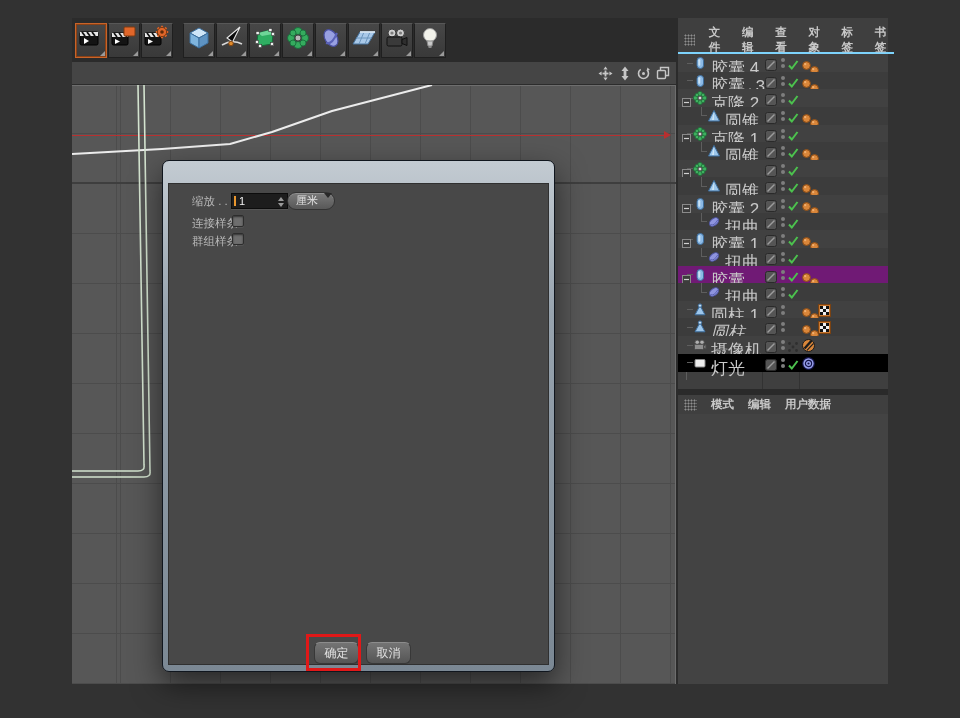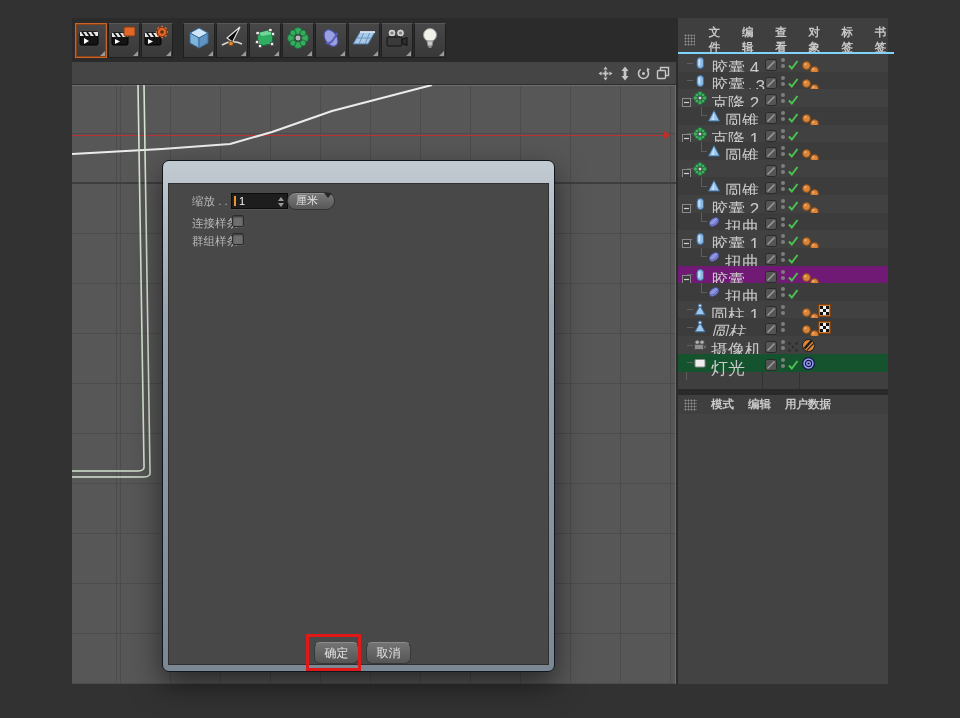--- a/index.html
+++ b/index.html
@@ -749,21 +749,21 @@
               <circle cx="6" cy="6" r="1.4"></circle>
               <circle cx="2.5" cy="9.5" r="1.4"></circle>
               <circle cx="9.5" cy="9.5" r="1.4"></circle>
             </svg></span>
           <span style="position: absolute; left: 124px; top: 2px;"><svg width="13" height="13" viewBox="0 0 13 13">
               <circle cx="6.5" cy="6.5" r="6" fill="#d9863a" stroke="#1c1c1c"></circle>
               <path d="M2.5 9.5 L9.5 1.8" stroke="#1c1c1c" stroke-width="2.4"></path>
               <path d="M5 11.4 L11.6 4.4" stroke="#1c1c1c" stroke-width="1.2"></path>
             </svg></span>
         </div>
-        <div class="om-row" style="top: 299.71px; background: #14532d;">
+        <div class="om-row" style="top: 299.71px; background: #000000;">
           <div style="position: absolute; left: 9px; top: 8.5px; width: 6px; height: 1px; background: rgb(94, 94, 94);"></div>
           <span style="position: absolute; left: 15px; top: 2px;"><svg width="14" height="14" viewBox="0 0 14 14">
               <rect x="2" y="3.5" width="10" height="7.5" rx="1" fill="#ededed" stroke="#888"></rect>
             </svg></span>
           <span class="om-label" style="left: 33px;">灯光</span>
           <span style="position: absolute; left: 87px; top: 3px;"><svg width="12" height="12" viewBox="0 0 12 12">
               <rect x="0.5" y="0.5" width="11" height="11" rx="2" fill="#555" stroke="#2a2a2a"></rect>
               <path d="M2.5 9.5 L9.5 2.5" stroke="#9c9c9c" stroke-width="1.4"></path>
             </svg></span>
           <span style="position: absolute; left: 102px; top: 2px;"><svg width="6" height="14" viewBox="0 0 6 14">

